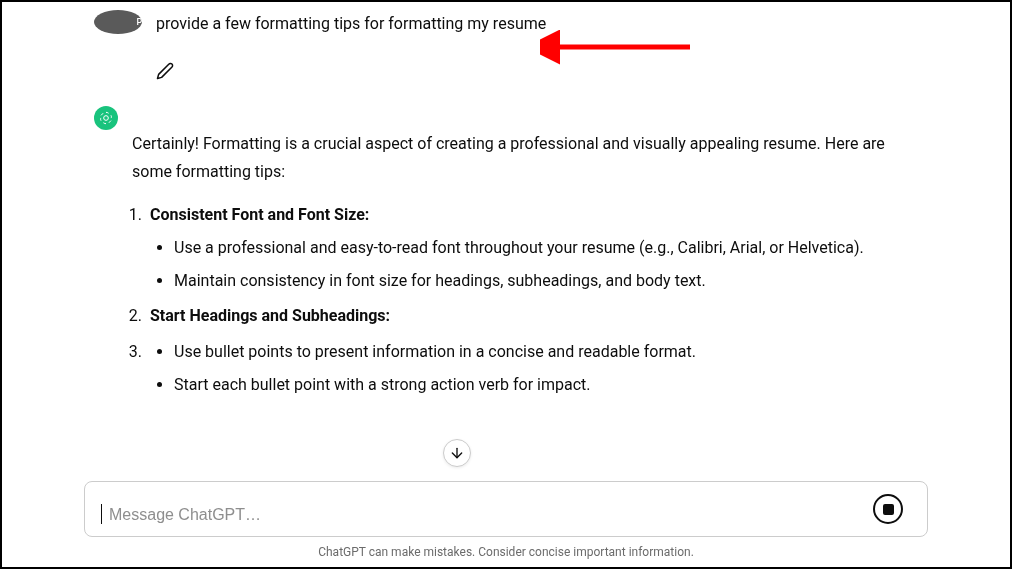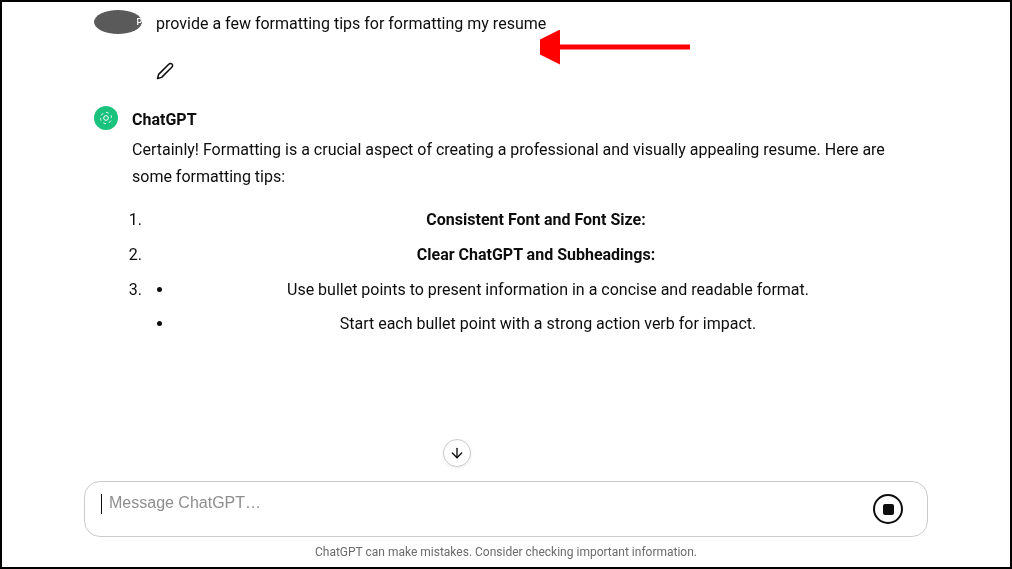--- a/index.html
+++ b/index.html
@@ -72,26 +72,26 @@
     }
     .edit-icon {
       width: 18px;
       height: 18px;
       cursor: pointer;
       color: #0d0d0d;
     }
     .assistant-text {
       color: #0d0d0d;
       margin-bottom: 16px;
+      margin-top: 24px;
     }
     ol.tip-list {
       list-style: decimal;
       padding-left: 24px;
       margin-left: -10px;
-      text-align: center;
     }
     ol.tip-list > li {
       margin-bottom: 8px;
       padding-left: 4px;
     }
     ol.tip-list > li::marker {
       color: #0d0d0d;
     }
     .tip-title {
       font-weight: 700;
@@ -132,23 +132,23 @@
     .input-area {
       position: absolute;
       bottom: 0;
       left: 0;
       right: 0;
       background: #fff;
       padding: 0 82px 8px 82px;
     }
     .input-box {
       border: 1px solid #ccc;
-      border-radius: 16px;
-      display: flex;
-      align-items: flex-start;
+      border-radius: 8px;
+      display: flex;
+      align-items: flex-end;
       padding: 12px 24px 12px 16px;
       gap: 8px;
     }
     .input-field {
       flex: 1;
       border: none;
       outline: none;
       font-size: 16px;
       color: #0d0d0d;
       background: transparent;
@@ -207,28 +207,31 @@
   </div>
 
   <div class="message">
     <div class="avatar avatar-assistant">
       <svg viewBox="0 0 24 24" fill="none" stroke="#fff" stroke-width="1.5">
         <circle cx="12" cy="12" r="3.5"></circle>
         <path d="M12 3.5c2.5 0 4 1.5 4 1.5M12 20.5c-2.5 0-4-1.5-4-1.5M4.5 8c1.25-2.2 3.4-2.6 3.4-2.6M19.5 16c-1.25 2.2-3.4 2.6-3.4 2.6M4.5 16c-1.25-2.2-.2-4.1-.2-4.1M19.5 8c1.25 2.2 .2 4.1 .2 4.1"></path>
       </svg>
     </div>
     <div class="message-body">
-      <div class="sender-name">ChatGPT</div>
       <div class="assistant-text">Certainly! Formatting is a crucial aspect of creating a professional and visually appealing resume. Here are some formatting tips:</div>
       <ol class="tip-list">
         <li>
           <span class="tip-title">Consistent Font and Font Size:</span>
+          <ul class="tip-bullets">
+            <li>Use a professional and easy-to-read font throughout your resume (e.g., Calibri, Arial, or Helvetica).</li>
+            <li>Maintain consistency in font size for headings, subheadings, and body text.</li>
+          </ul>
         </li>
         <li>
-          <span class="tip-title">Clear ChatGPT and Subheadings:</span>
+          <span class="tip-title">Start Headings and Subheadings:</span>
         </li>
         <li>
           <ul class="tip-bullets">
             <li>Use bullet points to present information in a concise and readable format.</li>
             <li>Start each bullet point with a strong action verb for impact.</li>
           </ul>
         </li>
       </ol>
     </div>
   </div>
@@ -250,16 +253,16 @@
   </div>
 
   <div class="input-area">
     <div class="input-box">
       <span class="text-cursor"></span>
       <input type="text" class="input-field" placeholder="Message ChatGPT…" style="">
       <div class="stop-btn">
         <div class="square"></div>
       </div>
     </div>
-    <div class="disclaimer">ChatGPT can make mistakes. Consider checking important information.</div>
+    <div class="disclaimer">ChatGPT can make mistakes. Consider concise important information.</div>
   </div>
 
 </div>
 
 </body></html>

